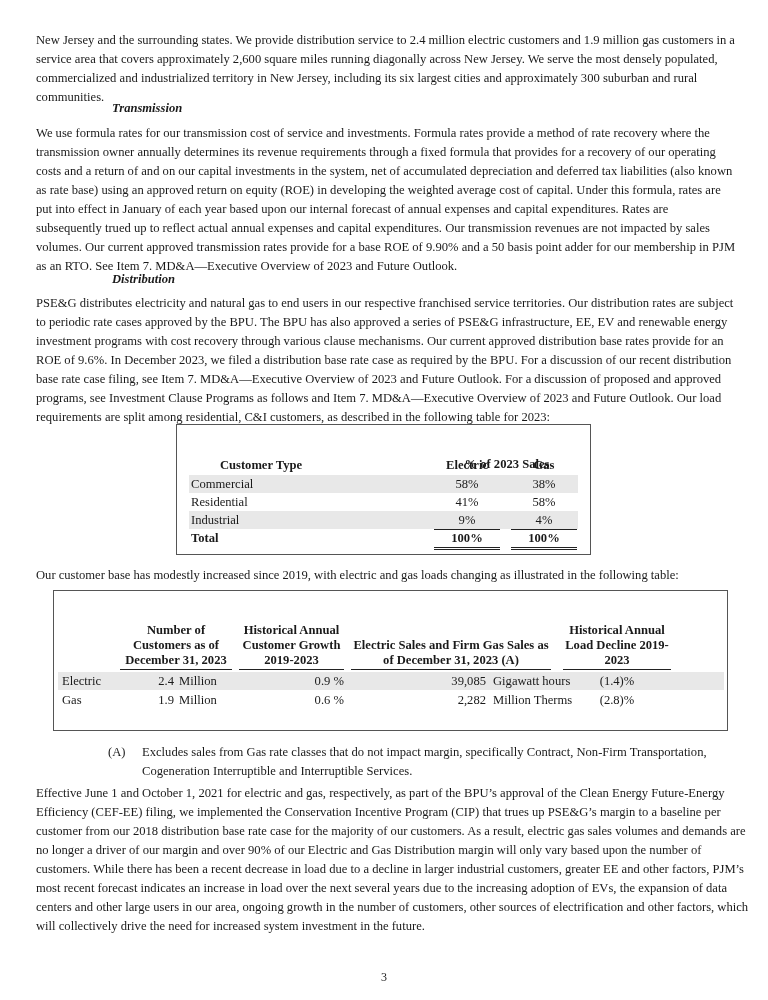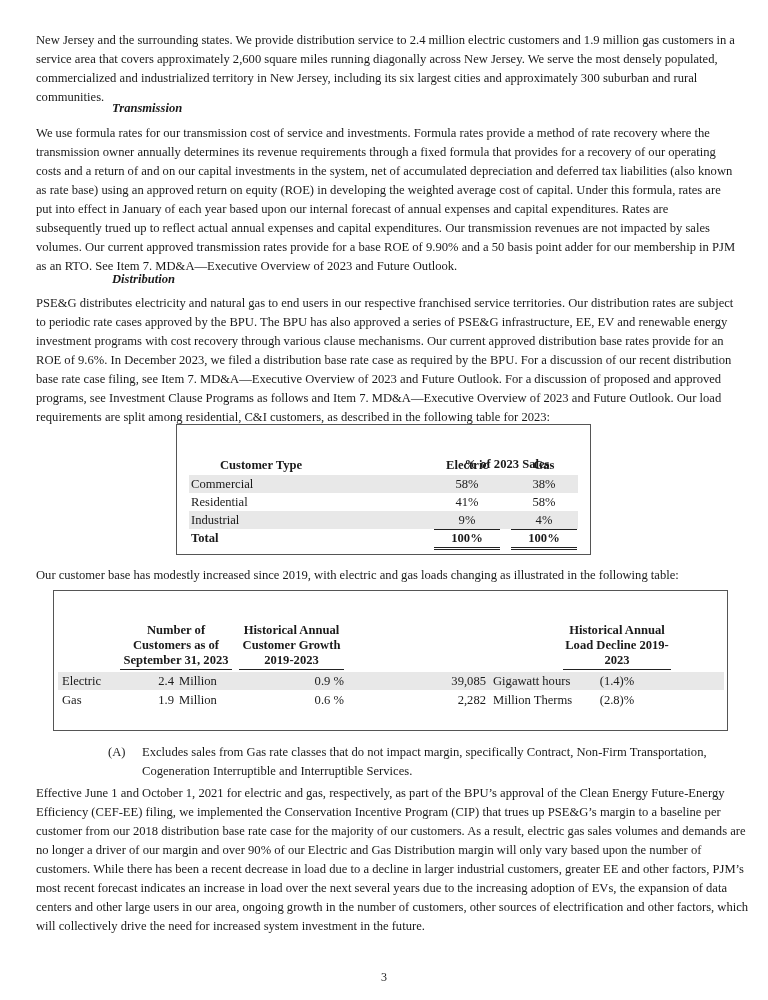--- a/index.html
+++ b/index.html
@@ -102,22 +102,23 @@
     <div class="row total" style="top:104px">
       <span class="c-type">Total</span>
       <span class="c-elec">100%</span>
       <span class="c-gas">100%</span>
     </div>
   </div>
 
   <p class="para p4">Our customer base has modestly increased since 2019, with electric and gas loads changing as illustrated in the following table:</p>
 
   <div class="t2">
-    <div class="h h1">Number of Customers as of September 31, 2023</div>
+    <div class="h h1">Number of Customers as of December 31, 2023</div>
     <div class="h h2">Historical Annual Customer Growth 2019-2023</div>
+    <div class="h h3">Electric Sales and Firm Gas Sales as of December 31, 2023 (A)</div>
     <div class="h h4">Historical Annual Load Decline 2019-2023</div>
 
     <div class="r shade" style="top:81px">
       <span class="lbl">Electric</span>
       <span class="num">2.4</span>
       <span class="unit">Million</span>
       <span class="grow">0.9 %</span>
       <span class="sales">39,085</span>
       <span class="sunit">Gigawatt hours</span>
       <span class="decl">(1.4)%</span>

